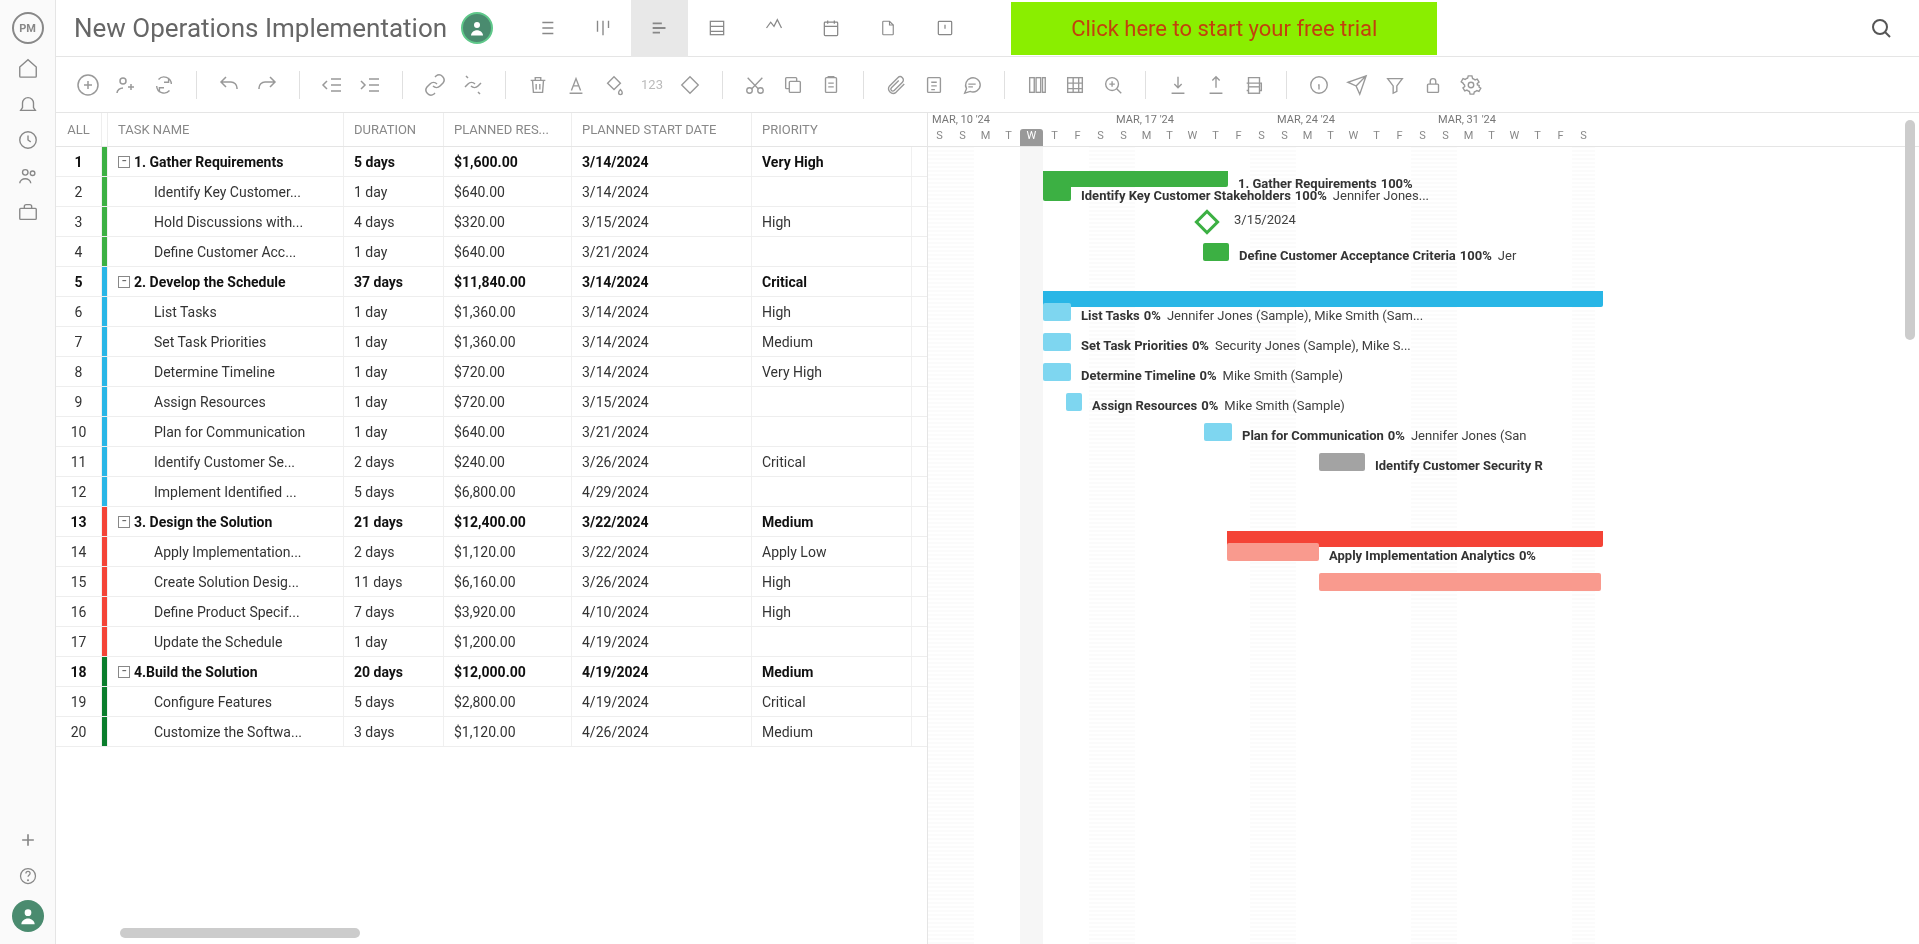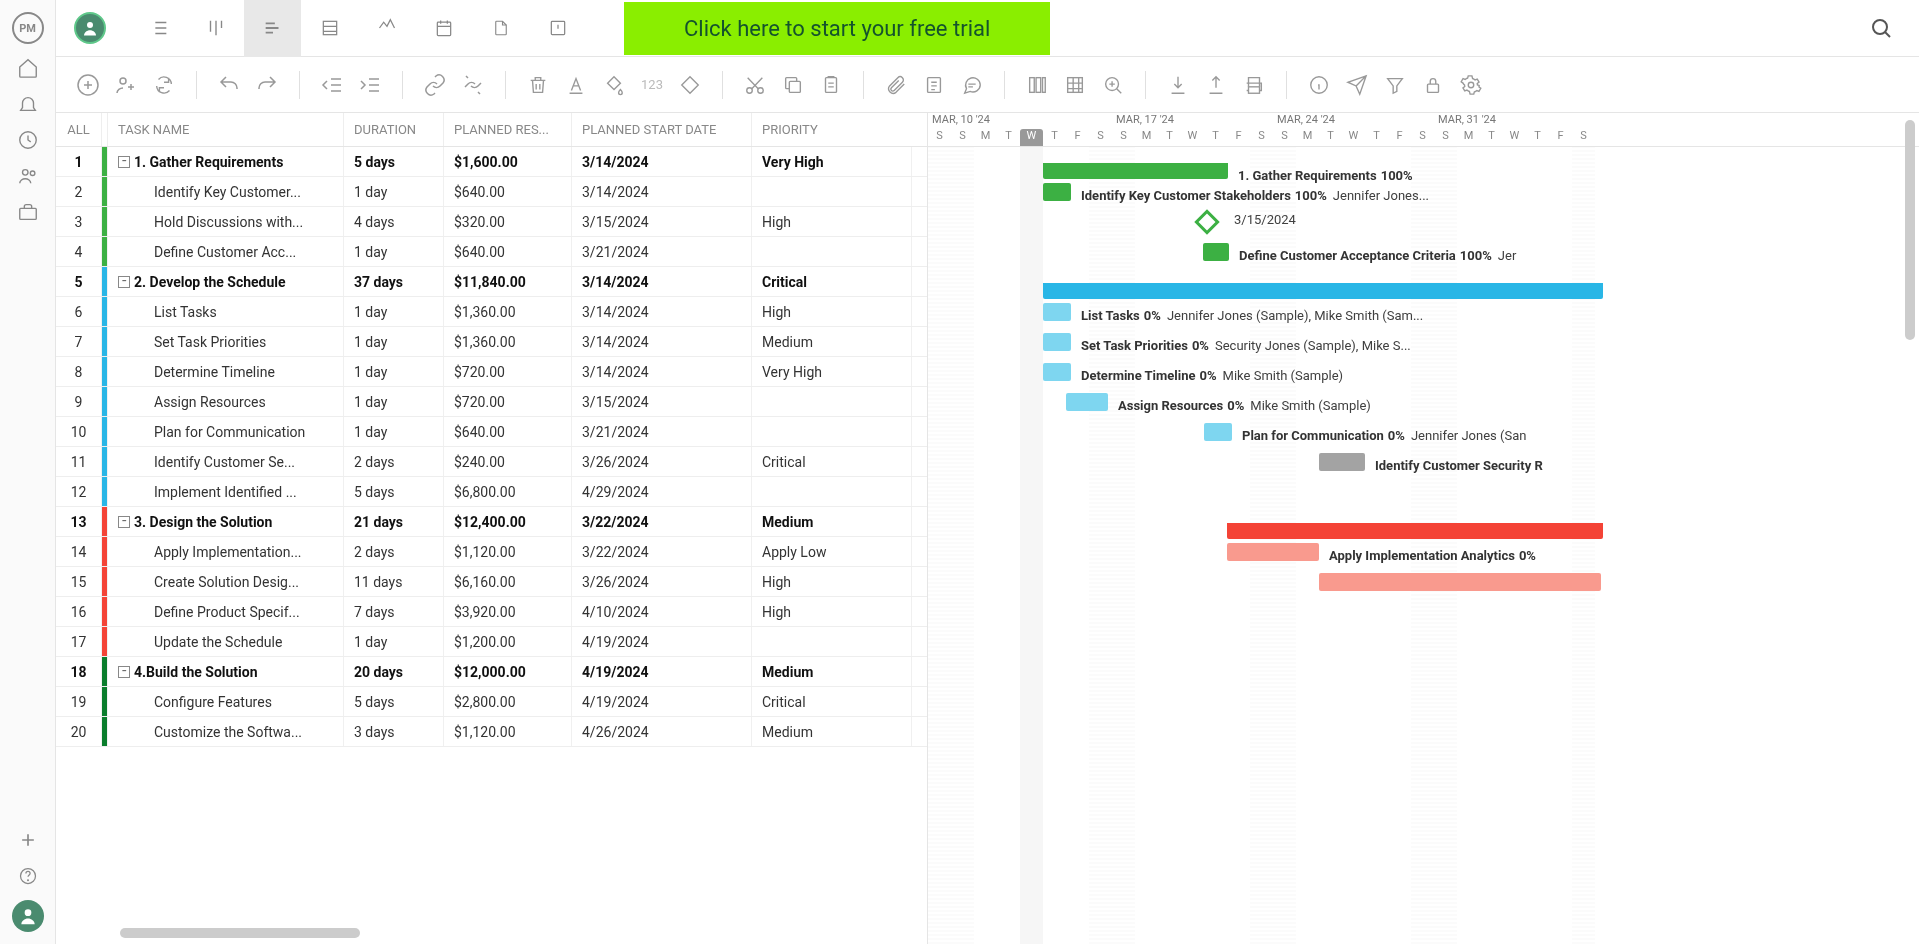--- a/index.html
+++ b/index.html
@@ -9,21 +9,21 @@
 .left-rail .rail-icon { width: 24px; height: 24px; display: flex; align-items: center; justify-content: center; color: #888; cursor: pointer; }
 .left-rail .spacer { flex: 1; }
 .left-rail .avatar-sm { width: 32px; height: 32px; border-radius: 50%; background: #4a8b6f; display: flex; align-items: center; justify-content: center; margin-bottom: 12px; }
 .main { flex: 1; display: flex; flex-direction: column; overflow: hidden; }
 .topbar { height: 57px; border-bottom: 1px solid #e5e5e5; display: flex; align-items: center; padding: 0 18px; gap: 14px; }
 .topbar .title { font-size: 26px; color: #666; font-weight: 400; }
 .topbar .avatar-top { width: 32px; height: 32px; border-radius: 50%; background: #4a8b6f; border: 2px solid #5fc88a; display: flex; align-items: center; justify-content: center; }
 .view-tabs { display: flex; gap: 0; margin-left: 10px; }
 .view-tab { width: 57px; height: 57px; display: flex; align-items: center; justify-content: center; color: #888; cursor: pointer; }
 .view-tab.active { background: #e8e8e8; }
-.cta { background: #8aee00; padding: 14px 60px; font-size: 22px; color: #14532d; cursor: pointer; margin-left: 24px; }
+.cta { background: #8aee00; padding: 14px 60px; font-size: 22px; color: #c2410c; cursor: pointer; margin-left: 24px; }
 .search-right { margin-left: auto; color: #555; cursor: pointer; padding: 8px; }
 .toolbar { height: 56px; border-bottom: 1px solid #e5e5e5; display: flex; align-items: center; padding: 0 18px; gap: 12px; }
 .tool-group { display: flex; gap: 10px; align-items: center; }
 .tool-sep { width: 1px; height: 28px; background: #e0e0e0; margin: 0 6px; }
 .tool-icon { width: 28px; height: 28px; display: flex; align-items: center; justify-content: center; color: #999; cursor: pointer; }
 .content { flex: 1; display: flex; overflow: hidden; }
 .grid-pane { width: 872px; border-right: 1px solid #e5e5e5; display: flex; flex-direction: column; overflow: hidden; position: relative; }
 .grid-header { display: flex; height: 34px; border-bottom: 1px solid #e5e5e5; font-size: 13px; color: #888; align-items: center; }
 .col { padding: 0 10px; overflow: hidden; white-space: nowrap; text-overflow: ellipsis; border-right: 1px solid #eee; height: 100%; display: flex; align-items: center; }
 .col-num { width: 46px; justify-content: center; }
@@ -47,21 +47,21 @@
 .gantt-days { display: flex; height: 18px; font-size: 11px; color: #888; }
 .gantt-day { width: 23px; text-align: center; }
 .gantt-day.today { background: #999; color: #fff; border-radius: 3px 3px 0 0; }
 .gantt-body { flex: 1; position: relative; overflow: hidden; }
 .gantt-grid { position: absolute; inset: 0; display: flex; }
 .gantt-col { width: 23px; height: 100%; }
 .gantt-col.we { background: repeating-linear-gradient(0deg, #f5f5f5 0, #f5f5f5 2px, #fff 2px, #fff 4px); opacity: 0.4; }
 .gantt-rows { position: relative; }
 .grow { height: 30px; position: relative; }
 .bar { position: absolute; height: 18px; top: 6px; border-radius: 2px; }
-.bar.summary { height: 16px; top: 16px; }
+.bar.summary { height: 16px; top: 24px; }
 .bar.summary::before, .bar.summary::after { content: ''; position: absolute; top: 0; width: 0; height: 0; border-top: 8px solid currentColor; }
 .bar.summary::before { left: 0; border-right: 6px solid transparent; }
 .bar.summary::after { right: 0; border-left: 6px solid transparent; }
 .barlabel { position: absolute; left: calc(100% + 10px); top: 5px; white-space: nowrap; font-size: 13px; color: #333; }
 .barlabel .bt { font-weight: 700; }
 .barlabel .bp { font-weight: 700; margin-left: 4px; }
 .barlabel .ba { color: #404040; margin-left: 6px; font-weight: 400; }
 .milestone { position: absolute; width: 18px; height: 18px; top: 6px; border: 3px solid #3cb043; transform: rotate(45deg); background: #fff; }
 .scrollbar-h { position: absolute; bottom: 6px; left: 64px; width: 240px; height: 10px; background: #ccc; border-radius: 5px; }
 .scrollbar-v { position: absolute; right: 4px; top: 120px; width: 10px; height: 220px; background: #ccc; border-radius: 5px; }
@@ -118,20 +118,21 @@
   <div class="avatar-sm">
       <svg width="20" height="20" viewBox="0 0 24 24" fill="#fff">
         <circle cx="12" cy="8" r="4"></circle>
         <path d="M4 22c0-4 4-7 8-7s8 3 8 7z"></path>
       </svg>
     </div>
 </div>
 
 <div class="main">
   <div class="topbar">
+    <div class="title">New Operations Implementation</div>
     <div class="avatar-top">
         <svg width="18" height="18" viewBox="0 0 24 24" fill="#fff">
           <circle cx="12" cy="8" r="4"></circle>
           <path d="M4 22c0-4 4-7 8-7s8 3 8 7z"></path>
         </svg>
       </div>
     <div class="view-tabs">
       <div class="view-tab">
           <svg width="22" height="22" viewBox="0 0 24 24" fill="none" stroke="currentColor" stroke-width="1.5">
             <path d="M8 6h12M8 12h12M8 18h12M4 6h.01M4 12h.01M4 18h.01"></path>
@@ -771,21 +772,21 @@
               <div class="bar" style="left: 115px; width: 28px; background: rgb(126, 214, 240); color: rgb(126, 214, 240);">
                 <div class="barlabel"><span class="bt">Set Task Priorities</span><span class="bp">0%</span><span class="ba">Security Jones (Sample), Mike S...</span></div>
               </div>
             </div>
             <div class="grow">
               <div class="bar" style="left: 115px; width: 28px; background: rgb(126, 214, 240); color: rgb(126, 214, 240);">
                 <div class="barlabel"><span class="bt">Determine Timeline</span><span class="bp">0%</span><span class="ba">Mike Smith (Sample)</span></div>
               </div>
             </div>
             <div class="grow">
-              <div class="bar" style="left: 138px; width: 42px; background: rgb(126, 214, 240); color: rgb(126, 214, 240);">
+              <div class="bar" style="left: 138px; width: 16px; background: rgb(126, 214, 240); color: rgb(126, 214, 240);">
                 <div class="barlabel"><span class="bt">Assign Resources</span><span class="bp">0%</span><span class="ba">Mike Smith (Sample)</span></div>
               </div>
             </div>
             <div class="grow">
               <div class="bar" style="left: 276px; width: 28px; background: rgb(126, 214, 240); color: rgb(126, 214, 240);">
                 <div class="barlabel"><span class="bt">Plan for Communication</span><span class="bp">0%</span><span class="ba">Jennifer Jones (San</span></div>
               </div>
             </div>
             <div class="grow">
               <div class="bar" style="left: 391px; width: 46px; background: #a3a3a3; color: rgb(126, 214, 240);">

